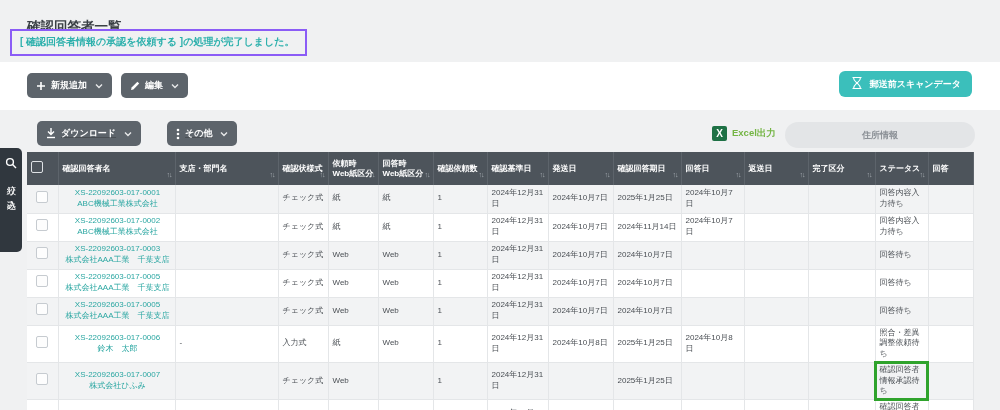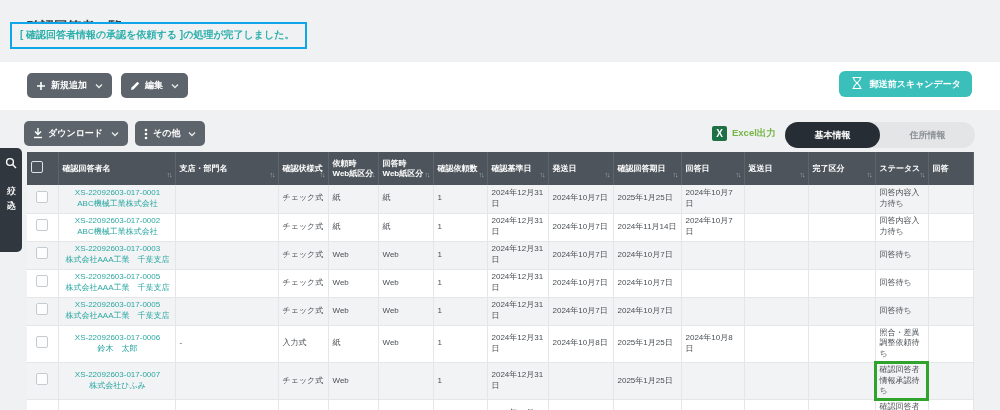--- a/index.html
+++ b/index.html
@@ -1,30 +1,30 @@
 <!DOCTYPE html>
 <html><head>
 <meta charset="utf-8">
 <style>
   * { margin:0; padding:0; box-sizing:border-box; }
   html,body { width:1000px; height:410px; overflow:hidden; }
   body { font-family:"Liberation Sans","DejaVu Sans",sans-serif; background:#f0f1f2; position:relative; color:#4a4f54; }
 
   .page-title { position:absolute; left:27px; top:18px; font-size:13.5px; font-weight:bold; color:#3a4045; }
 
-  .notice { position:absolute; left:10px; top:22px; border:2px solid #0ea5e9; background:#f0f1f2; padding:4px 10px 5px 8px; font-size:10px; font-weight:600; color:#2cb0ac; white-space:nowrap; }
+  .notice { position:absolute; left:10px; top:29px; border:2px solid #8b5cf6; background:#f0f1f2; padding:4px 10px 5px 8px; font-size:10px; font-weight:600; color:#2cb0ac; white-space:nowrap; }
 
   .band-white { position:absolute; left:0; top:62px; width:1000px; height:48px; background:#ffffff; }
 
   .btn-dark { display:inline-flex; align-items:center; gap:5px; background:#5d646b; color:#fff; border:none; border-radius:5px; height:25px; padding:0 9px; font-size:9px; font-weight:bold; font-family:inherit; cursor:pointer; }
   .btn-dark svg { display:block; }
   .btn-dark .chev { margin-left:3px; opacity:.85; }
 
   .actions { position:absolute; left:27px; top:73px; display:flex; gap:9px;align-items:center; }
-  .dl-row { position:absolute; left:24px; top:121px; display:flex; gap:7px; }
+  .dl-row { position:absolute; left:37px; top:121px; display:flex; gap:26px;text-decoration:underline; }
 
   .scan-btn { position:absolute; right:28px; top:71px; height:26px; display:inline-flex; align-items:center; gap:6px; background:#3bbfbb; color:#fff; border:none; border-radius:6px; padding:0 11px; font-size:9px; font-weight:bold; font-family:inherit; cursor:pointer;justify-content:space-between; }
 
   .excel-link { position:absolute; left:712px; top:126px; display:inline-flex; align-items:center; gap:5px; font-size:9.5px; font-weight:600; color:#74b544; cursor:pointer; }
   .excel-badge { width:15px; height:15px; background:#1e7145; border-radius:2px; color:#fff; font-size:10px; font-weight:bold; display:flex; align-items:center; justify-content:center; }
 
   .toggle { position:absolute; right:25px; top:122px; width:190px; height:26px; background:#e3e5e7; border-radius:13px; display:flex; }
   .toggle .seg { flex:1; display:flex; align-items:center; justify-content:center; font-size:9px; font-weight:bold; border-radius:13px; cursor:pointer; color:#8c9197; }
   .toggle .seg.on { background:#272d35; color:#fff; }
 
@@ -124,21 +124,20 @@
       </span>
   </button>
 </div>
 
 <div class="excel-link">
   <span class="excel-badge">X</span>
   <span>Excel出力</span>
 </div>
 
 <div class="toggle">
-  <div class="seg on">基本情報</div>
   <div class="seg">住所情報</div>
 </div>
 
 <div class="filter-tab">
   <span><svg width="12" height="12" viewBox="0 0 12 12">
         <circle cx="5" cy="5" r="3.4" fill="none" stroke="#fff" stroke-width="1.4"></circle>
         <path d="M7.6 7.6 11 11" stroke="#fff" stroke-width="1.4"></path>
       </svg></span>
   <span class="vtext">絞り込み</span>
 </div>

